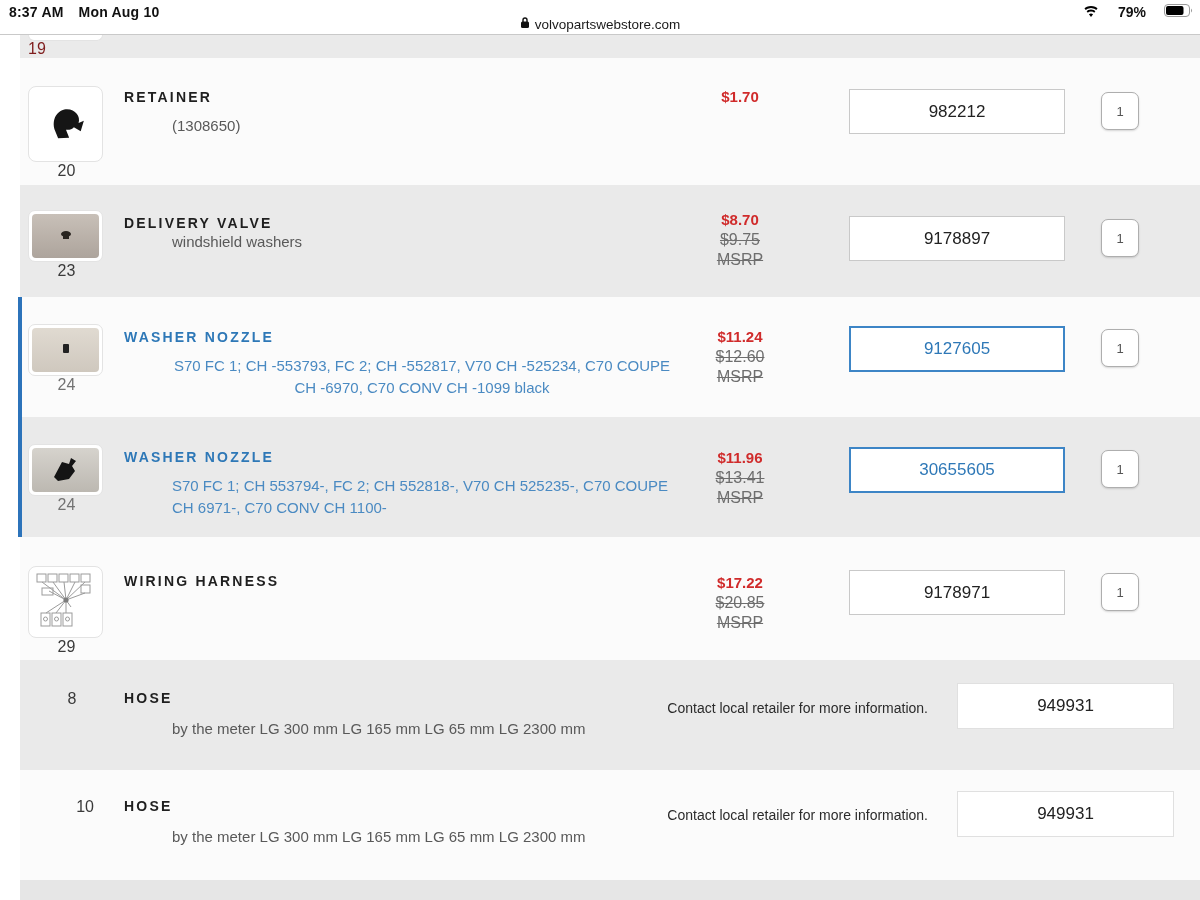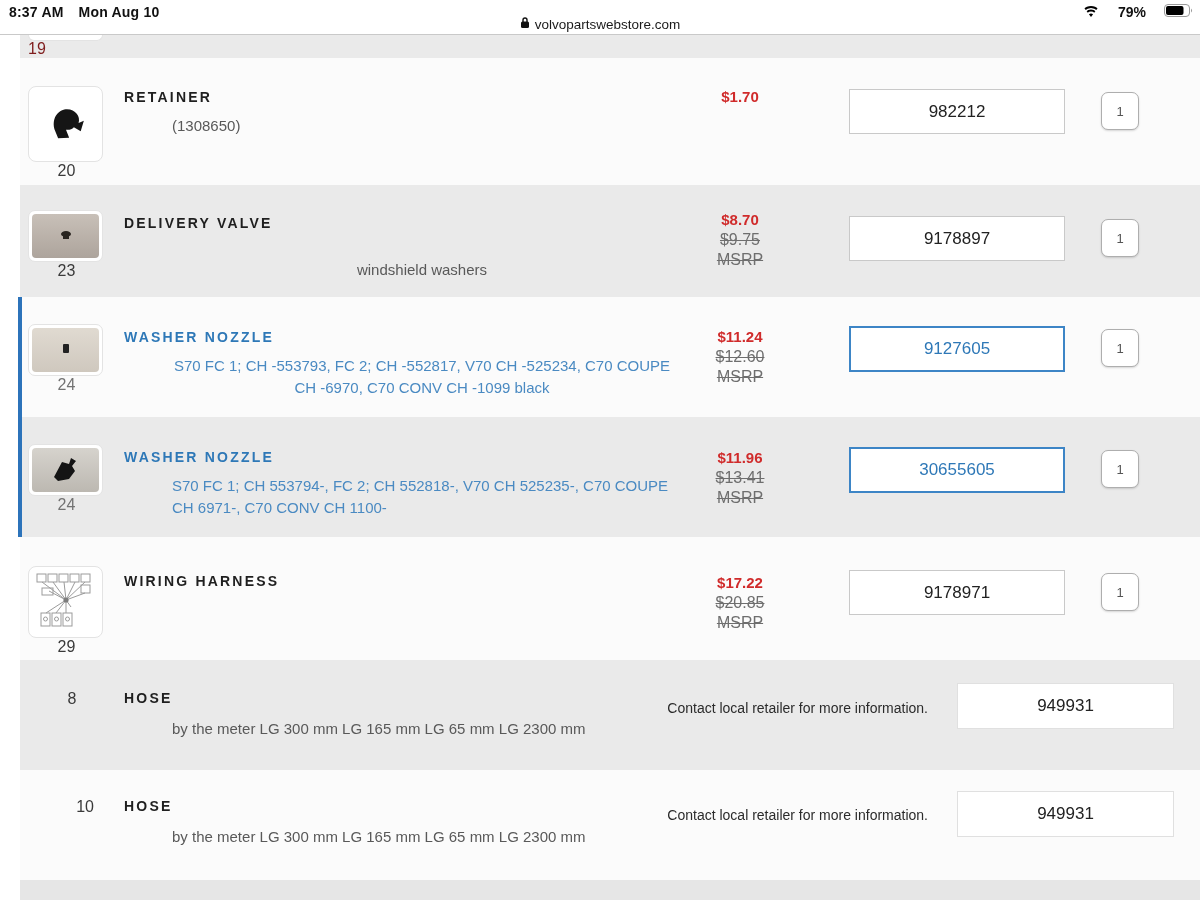--- a/index.html
+++ b/index.html
@@ -145,21 +145,21 @@
         <div class="photo-inner photo-tan">
           <svg width="67" height="44">
               <ellipse cx="34" cy="20" rx="5" ry="3" fill="#2a2520"></ellipse>
               <rect x="31" y="21" width="6" height="4" fill="#2a2520"></rect>
             </svg>
         </div>
       </div>
       <div class="refnum">23</div>
     </div>
     <div class="title" style="top:30px;">DELIVERY VALVE</div>
-    <div class="subtitle" style="top:74px;text-align:center;">windshield washers</div>
+    <div class="subtitle" style="top:46px;">windshield washers</div>
     <div class="pricebox" style="top:25px;">
       <div class="price">$8.70</div>
       <div class="msrp">$9.75</div>
       <div class="msrp-label">MSRP</div>
     </div>
     <input class="partnum" style="top: 31px;" readonly="" value="9178897">
     <input class="qty" style="top: 34px;" readonly="" value="1">
   </div>
 
   <div class="row light selected" style="height:120px;">

